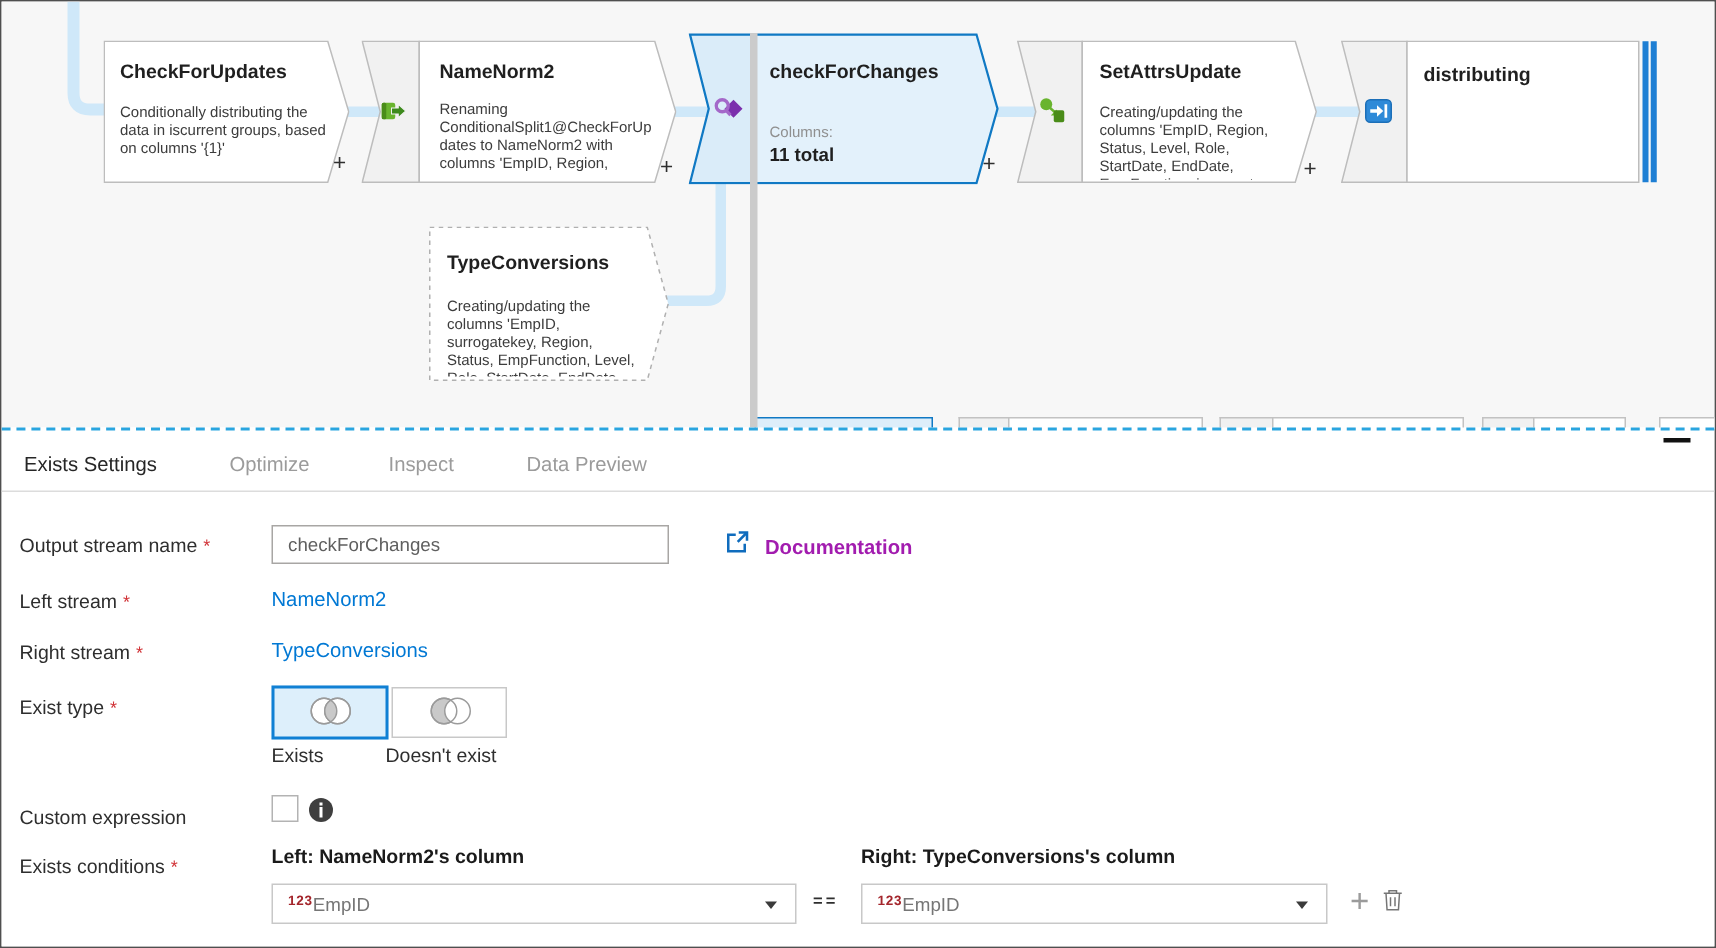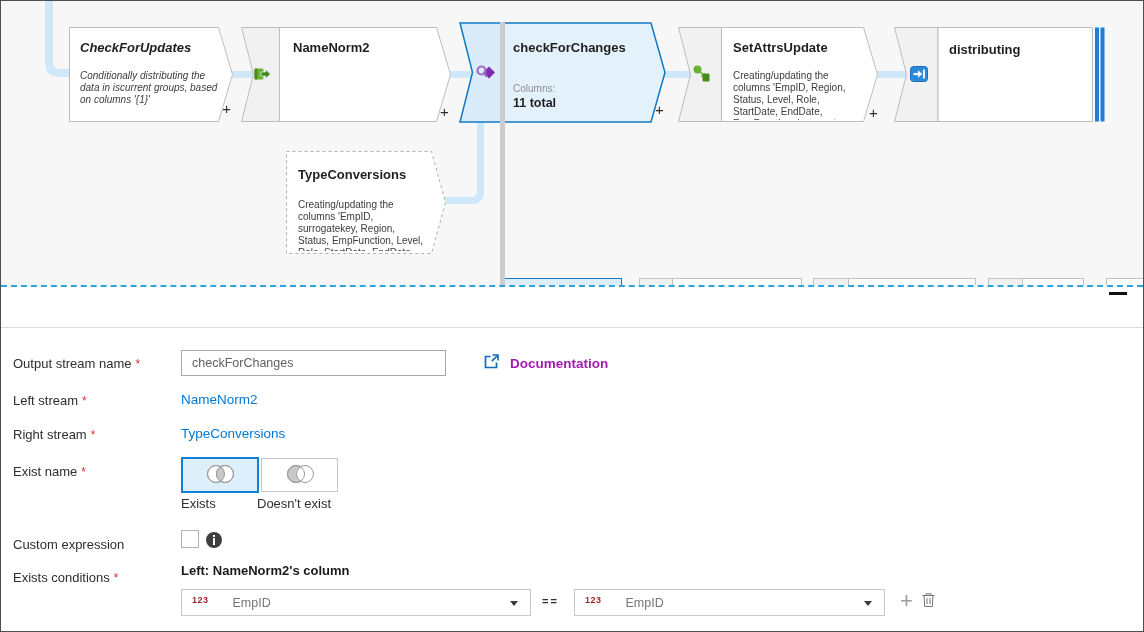--- a/index.html
+++ b/index.html
@@ -44,21 +44,21 @@
 
   .checkbox{ position:absolute; left:180px; width:18px; height:18px; background:#fff; border:1px solid #b3b3b3; cursor:pointer; }
   .info-icon{ position:absolute; left:205px; width:16px; height:16px; border-radius:50%; background:#3f3f3f; cursor:pointer; }
   .info-icon span{ position:absolute; left:7px; background:#fff; width:2px; }
   .info-dot{ top:3px; height:2px; }
   .info-stem{ top:6px; height:7px; }
 
   .cond-header{ position:absolute; font-size:13px; font-weight:700; color:#1a1a1a; white-space:nowrap; }
   .dropdown{ position:absolute; height:27px; border:1px solid #c8c8c8; background:#fff; cursor:pointer; display:flex; align-items:center; }
   .dd-type{ font-size:9px; font-weight:700; color:#a4262c; margin-left:10px; position:relative; top:-3px; letter-spacing:0.5px; }
-  .dd-value{ font-size:12.5px; color:#767676; margin-left:24px; }
+  .dd-value{ font-size:12.5px; color:#767676; margin-left:0; }
   .dd-caret{ position:absolute; right:12px; top:11px; width:0; height:0; border-left:4.5px solid transparent; border-right:4.5px solid transparent; border-top:5px solid #3b3b3b; }
   .op-equals{ position:absolute; font-size:11px; font-weight:700; letter-spacing:2px; color:#2e2e2e; }
   .add-btn{ position:absolute; background:none; border:none; font-size:22px; font-weight:300; color:#9b9b9b; cursor:pointer; line-height:1; font-family:"Liberation Sans",sans-serif; }
   .trash-btn{ position:absolute; background:none; border:none; cursor:pointer; padding:0; }
 </style>
 </head>
 <body>
 
 <div class="screen">
 
@@ -66,21 +66,21 @@
 
     <svg class="edges" width="1142" height="284" viewBox="0 0 1142 284">
       <path d="M48,0 V61 Q48,72 59,72 H72" fill="none" stroke="#cfe8f9" stroke-width="8"></path>
       <path d="M214,73.5 H262" fill="none" stroke="#cfe8f9" stroke-width="7"></path>
       <path d="M430,73.5 H476" fill="none" stroke="#cfe8f9" stroke-width="7"></path>
       <path d="M646,73.5 H700" fill="none" stroke="#cfe8f9" stroke-width="7"></path>
       <path d="M860,73.5 H912" fill="none" stroke="#cfe8f9" stroke-width="7"></path>
       <path d="M442,199.5 H470 Q479.5,199.5 479.5,190 V121" fill="none" stroke="#cfe8f9" stroke-width="7"></path>
     </svg>
 
-    <div class="node" style="left:68px;top:26px;width:164px;height:95px;font-style:italic;">
+    <div class="node" style="left:68px;top:26px;width:164px;height:95px;">
       <svg class="shape" width="164" height="95" viewBox="0 0 164 95">
         <path d="M0.5,0.5 L149.5,0.5 L163.5,47.5 L149.5,94.5 L0.5,94.5 Z" fill="#ffffff" stroke="#bdbdbd"></path>
       </svg>
       <div class="node-title" style="left:11px;top:13px;">CheckForUpdates</div>
       <div class="node-desc" style="left:11px;top:43px;width:138px;max-height:38px;">Conditionally distributing the data in iscurrent groups, based on columns '{1}'</div>
       <div class="node-plus" style="left:153px;top:74px;">+</div>
     </div>
 
     <div class="node" style="left:240px;top:26px;width:210px;height:95px;">
       <svg class="shape" width="210" height="95" viewBox="0 0 210 95">
@@ -88,20 +88,21 @@
         <path d="M38.5,0.5 L195.5,0.5 L209.5,47.5 L195.5,94.5 L38.5,94.5 Z" fill="#ffffff" stroke="#bdbdbd"></path>
       </svg>
       <div class="node-icon" style="left:13px;top:39px;">
         <svg width="17" height="16" viewBox="0 0 17 16">
           <rect x="0.5" y="2.5" width="9" height="11" rx="1.5" fill="#69b42e"></rect>
           <rect x="0.5" y="2.5" width="3" height="11" rx="1" fill="#4a8c19"></rect>
           <path d="M7 6 h4.5 V3.5 L16.5 8 L11.5 12.5 V10 H7 Z" fill="#3d8a1d" stroke="#f1f1f1" stroke-width="0.7"></path>
         </svg>
       </div>
       <div class="node-title" style="left:52px;top:13px;">NameNorm2</div>
+      <div class="node-desc" style="left:52px;top:41px;width:142px;max-height:50px;">Renaming ConditionalSplit1@CheckForUpdates to NameNorm2 with columns 'EmpID, Region,</div>
       <div class="node-plus" style="left:199px;top:77px;">+</div>
     </div>
 
     <div class="node" style="left:458px;top:21px;width:207px;height:101px;">
       <svg class="shape" width="207" height="101" viewBox="0 0 207 101">
         <path d="M1,1 L43,1 L43,100 L1,100 L13.5,50.5 Z" fill="#daecf9" stroke="#1079c4" stroke-width="1.5"></path>
         <path d="M43,1 L192,1 L206,50.5 L192,100 L43,100 Z" fill="#e3f1fb" stroke="#1079c4" stroke-width="1.5"></path>
       </svg>
       <div class="node-icon" style="left:16px;top:42px;">
         <svg width="21" height="17" viewBox="0 0 21 17">
@@ -169,20 +170,26 @@
     <div class="peek" style="left:847px;width:128px;"></div>
     <div class="peek gray" style="left:987px;width:35px;"></div>
     <div class="peek" style="left:1021px;width:62px;"></div>
     <div class="peek" style="left:1105px;width:38px;"></div>
   </div>
 
   <div class="panel">
 
     <button class="collapse-btn"></button>
 
+    <div class="tabs">
+      <span class="tab active" style="left:15px;">Exists Settings</span>
+      <span class="tab" style="left:152px;">Optimize</span>
+      <span class="tab" style="left:258px;">Inspect</span>
+      <span class="tab" style="left:350px;">Data Preview</span>
+    </div>
     <div class="tabbar-line"></div>
 
     <div class="form-label" style="top:69px;">
       <span>Output stream name</span><span class="req">*</span>
     </div>
     <input class="text-input" style="top: 63px;" type="text" value="checkForChanges">
     <a class="doc-link" style="top:66px;">
       <span>
         <svg width="17" height="17" viewBox="0 0 17 17">
           <path d="M7.5 3.5 H2.5 V14.5 H13.5 V9.5" fill="none" stroke="#0f6cbd" stroke-width="1.7"></path>
@@ -197,21 +204,21 @@
       <span>Left stream</span><span class="req">*</span>
     </div>
     <a class="stream-link" style="top:105px;">NameNorm2</a>
 
     <div class="form-label" style="top:140px;">
       <span>Right stream</span><span class="req">*</span>
     </div>
     <a class="stream-link" style="top:139px;">TypeConversions</a>
 
     <div class="form-label" style="top:177px;">
-      <span>Exist name</span><span class="req">*</span>
+      <span>Exist type</span><span class="req">*</span>
     </div>
     <button class="venn-btn selected" style="left:180px;top:170px;">
       <span>
         <svg width="38" height="26" viewBox="0 0 38 26">
           <defs>
               <clipPath id="vclip">
                 <circle cx="15" cy="13" r="8.5"></circle>
               </clipPath>
             </defs>
           <circle cx="15" cy="13" r="8.5" fill="#ffffff" stroke="#9b9b9b"></circle>
@@ -238,20 +245,21 @@
     <div class="checkbox" style="top:243px;"></div>
     <div class="info-icon" style="top:245px;">
       <span class="info-dot"></span>
       <span class="info-stem"></span>
     </div>
 
     <div class="form-label" style="top:283px;">
       <span>Exists conditions</span><span class="req">*</span>
     </div>
     <div class="cond-header" style="left:180px;top:276px;">Left: NameNorm2's column</div>
+    <div class="cond-header" style="left:573px;top:276px;">Right: TypeConversions's column</div>
 
     <div class="dropdown" style="left:180px;top:302px;width:350px;">
       <span class="dd-type">123</span>
       <span class="dd-value">EmpID</span>
       <span class="dd-caret"></span>
     </div>
     <div class="op-equals" style="left:541px;top:308px;">==</div>
     <div class="dropdown" style="left:573px;top:302px;width:311px;">
       <span class="dd-type">123</span>
       <span class="dd-value">EmpID</span>

